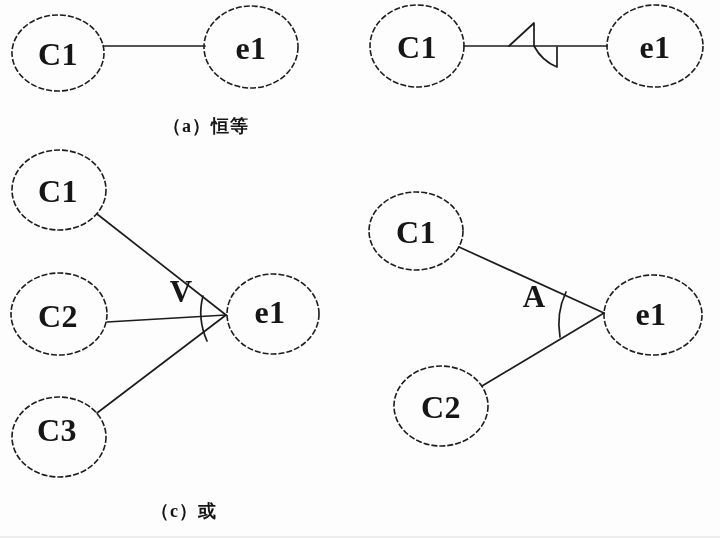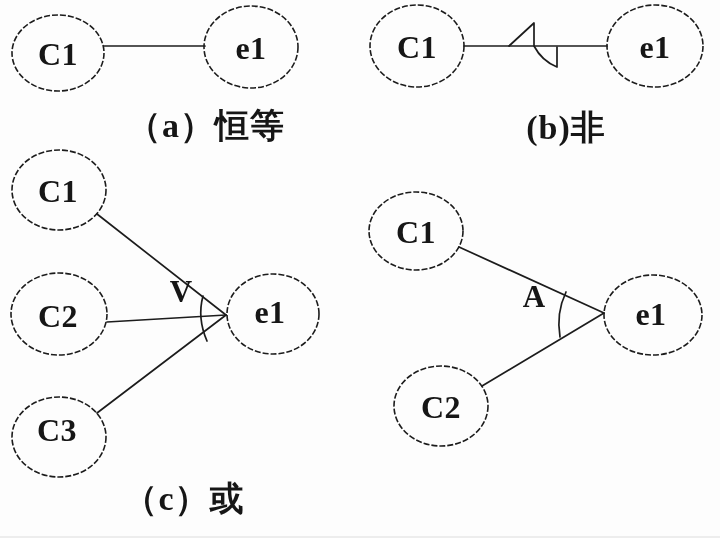--- a/index.html
+++ b/index.html
@@ -28,21 +28,21 @@
     stroke-dasharray: 6 2;
   }
   .label {
     position: absolute;
     transform: translate(-50%, -50%);
     color: #161616;
     white-space: nowrap;
     line-height: 1;
   }
   .node-label { font-size: 32px; font-weight: 600; letter-spacing: 0.5px; }
-  .caption    { font-size: 34px; font-weight: 600; letter-spacing: 1px; }
+  .caption    { font-size: 18px; font-weight: 600; letter-spacing: 1px; }
   .op-label   { font-size: 31px; font-weight: 600; }
 </style>
 </head>
 <body>
 
 <div class="canvas">
 
   <svg class="strokes" viewBox="0 0 720 538" aria-hidden="true">
 
     <g>
@@ -78,27 +78,26 @@
       <ellipse cx="653" cy="315" rx="49" ry="40"></ellipse>
     </g>
   </svg>
 
   <div class="label node-label" style="left:58px;  top:54px;">C1</div>
   <div class="label node-label" style="left:251px; top:48px;">e1</div>
   <div class="label caption" style="left:206px; top:126px;">（a）恒等</div>
 
   <div class="label node-label" style="left:417px; top:47px;">C1</div>
   <div class="label node-label" style="left:655px; top:47px;">e1</div>
-  <div class="label caption" style="left:566px; top:128px;">(b)非</div>
 
   <div class="label node-label" style="left:58px;  top:191px;">C1</div>
   <div class="label node-label" style="left:58px;  top:316px;">C2</div>
   <div class="label node-label" style="left:57px;  top:430px;">C3</div>
   <div class="label node-label" style="left:270px; top:312px;">e1</div>
   <div class="label op-label" style="left:181px; top:291px;">V</div>
-  <div class="label caption" style="left:184px; top:499px;text-align:right;">（c）或</div>
+  <div class="label caption" style="left:184px; top:511px;text-align:right;">（c）或</div>
 
   <div class="label node-label" style="left:416px; top:232px;">C1</div>
   <div class="label node-label" style="left:441px; top:407px;">C2</div>
   <div class="label node-label" style="left:651px; top:314px;">e1</div>
   <div class="label op-label" style="left:534px; top:296px;">A</div>
 
 </div>
 
 </body></html>

